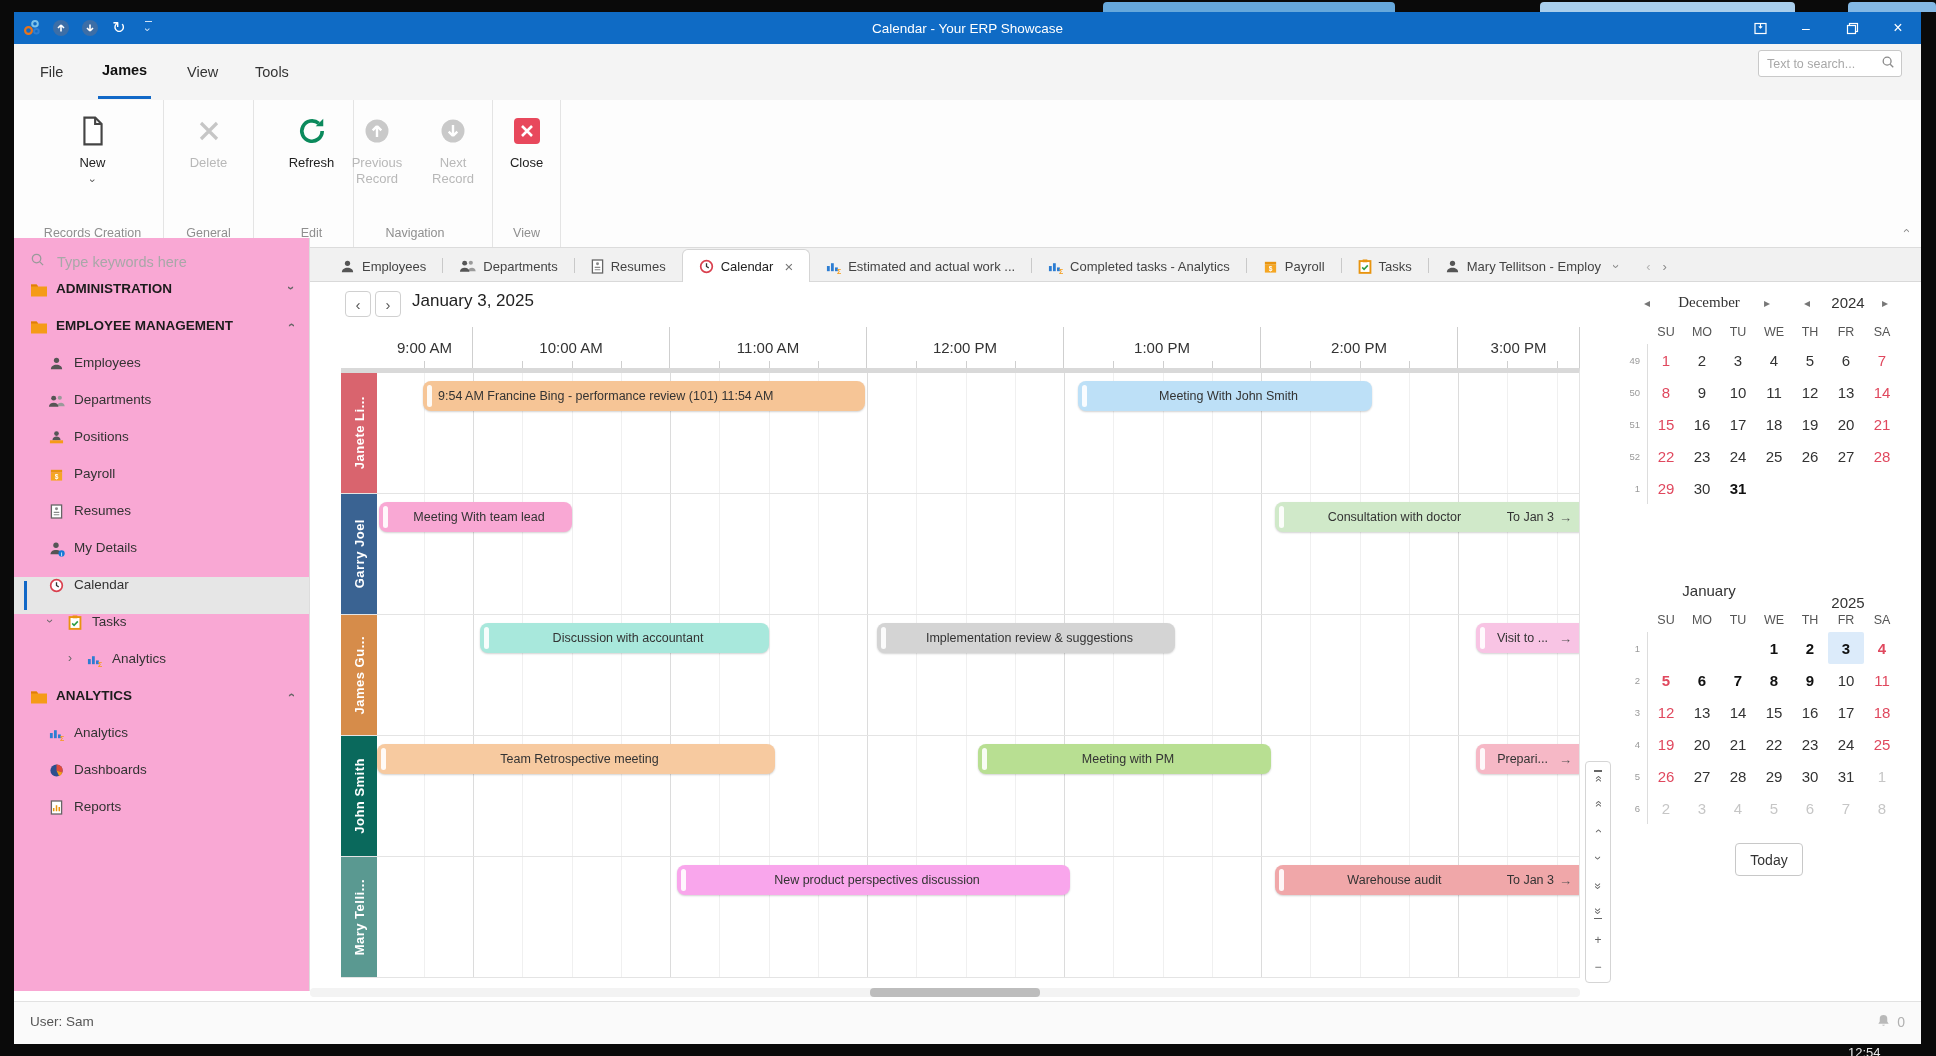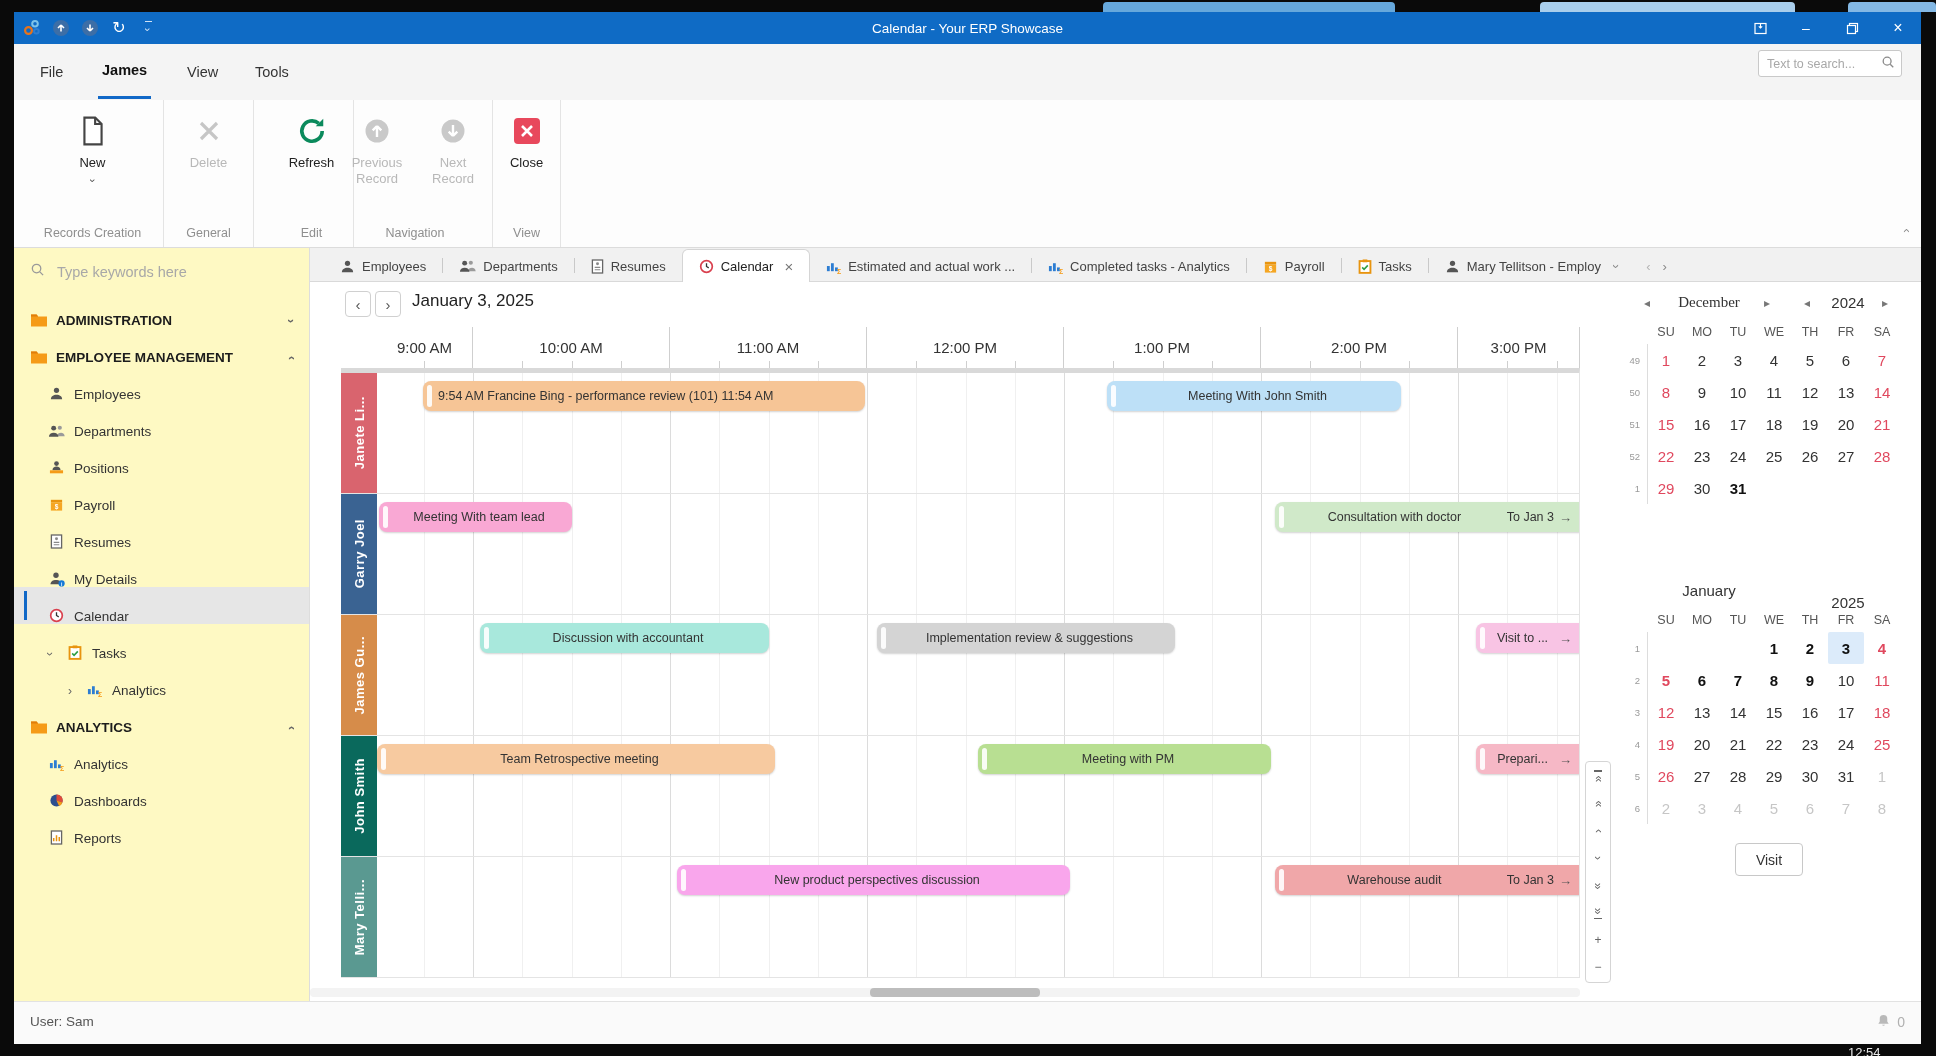--- a/index.html
+++ b/index.html
@@ -46,26 +46,26 @@
   .rm90{transform:rotate(-90deg);}
   
   #tabbar{position:absolute;left:0;top:236px;width:100%;height:34px;background:#f1f1f1;border-bottom:1px solid #d9d9d9;display:flex;align-items:flex-end;padding-left:310px;}
   .tab{height:30px;display:flex;align-items:center;gap:7px;padding:0 16px;font-size:13px;color:#444;white-space:nowrap;}
   .tab.active{background:#fff;border:1px solid #d5d5d5;border-bottom:0;border-radius:6px 6px 0 0;height:33px;margin-bottom:-1px;color:#222;z-index:2;}
   .tab-sep{width:1px;height:15px;background:#c9c9c9;margin-bottom:8px;}
   .tab-close{color:#777;font-size:15px;margin-left:4px;}
   .tabctl{color:#8a8a8a;font-size:13px;padding:0 6px;height:30px;display:flex;align-items:center;}
   .tabctl.dim{color:#b5b5b5;}
   
-  #sidebar{position:absolute;left:0;top:236px;width:296px;height:753px;background:#fef9c3;border-right:1px solid #ddd;}
+  #sidebar{position:absolute;left:0;top:226px;width:296px;height:753px;background:#f9a8d4;border-right:1px solid #ddd;}
   #sb-search{display:flex;align-items:center;gap:10px;padding:14px 0 10px 16px;}
   #sb-search input{border:0;outline:0;background:transparent;font-size:14.5px;color:#555;width:200px;font-family:inherit;}
   #sb-search input::placeholder{color:#a8a8a8;}
   .snav{position:relative;}
-  .srowi{display:flex;align-items:flex-end;height:37px;font-size:13.5px;color:#333;position:relative;}
+  .srowi{display:flex;align-items:flex-start;height:37px;font-size:13.5px;color:#333;position:relative;}
   .srowi .ic{width:17px;height:17px;display:flex;align-items:center;justify-content:center;margin-right:9px;flex:none;}
   .srowi.section{font-weight:bold;color:#1c1c1c;padding-left:16px;}
   .srowi.lvl1{padding-left:34px;}
   .srowi.lvl2{padding-left:54px;}
   .srowi .sec-chv{position:absolute;right:16px;color:#666;font-size:12px;}
   .srowi .exp{color:#666;font-size:12px;margin-right:8px;width:10px;display:inline-block;}
   .srowi.selected{background:#e6e6e6;}
   .srowi.selected::before{content:'';position:absolute;left:10px;top:4px;bottom:4px;width:3px;background:#1168C7;}
   
   #main{position:absolute;left:296px;top:270px;width:1611px;height:719px;background:#fff;}
@@ -605,21 +605,21 @@
             <div class="vline" style="left: 982.5px;"></div>
             <div class="vline" style="left: 1031.75px;"></div>
             <div class="vline strong" style="left: 1081px;"></div>
             <div class="vline" style="left: 1130.25px;"></div>
             <div class="vline" style="left: 1179.5px;"></div>
             <div class="event timed" style="left: 46px; width: 442px; background: rgb(246, 197, 150);">
               <span class="etime">9:54 AM&nbsp;</span>
               <span class="etitle">Francine Bing - performance review (101)</span>
               <span class="etime">&nbsp;11:54 AM</span>
             </div>
-            <div class="event" style="left: 701px; width: 294px; background: rgb(189, 224, 247); margin-left: 29px;">
+            <div class="event" style="left: 701px; width: 294px; background: rgb(189, 224, 247);">
               <span class="etitle">Meeting With John Smith</span>
             </div>
           </div>
         </div>
         <div class="srow">
           <div class="rlabel" style="background: rgb(58, 99, 146);">
             <span>Garry Joel</span>
           </div>
           <div class="lane">
             <div class="vline" style="left: 46.75px;"></div>
@@ -921,21 +921,21 @@
             <span class="mwk">6</span>
             <span class="mday gray">2</span>
             <span class="mday gray">3</span>
             <span class="mday gray">4</span>
             <span class="mday gray">5</span>
             <span class="mday gray">6</span>
             <span class="mday gray">7</span>
             <span class="mday gray">8</span>
           </div>
         </div>
-      <button id="today-btn">Visit</button>
+      <button id="today-btn">Today</button>
     </div>
   </div>
 
   <div id="statusbar">
     <span id="status-user">User: Sam</span>
     <span id="status-right">
       <span><svg width="15" height="15" viewBox="0 0 16 16">
             <path d="M8 2a4 4 0 0 1 4 4v3l1.5 2.5h-11L4 9V6a4 4 0 0 1 4-4z" fill="#b9b9b9"></path>
             <path d="M6.5 12.5a1.6 1.6 0 0 0 3 0z" fill="#b9b9b9"></path>
           </svg></span>

